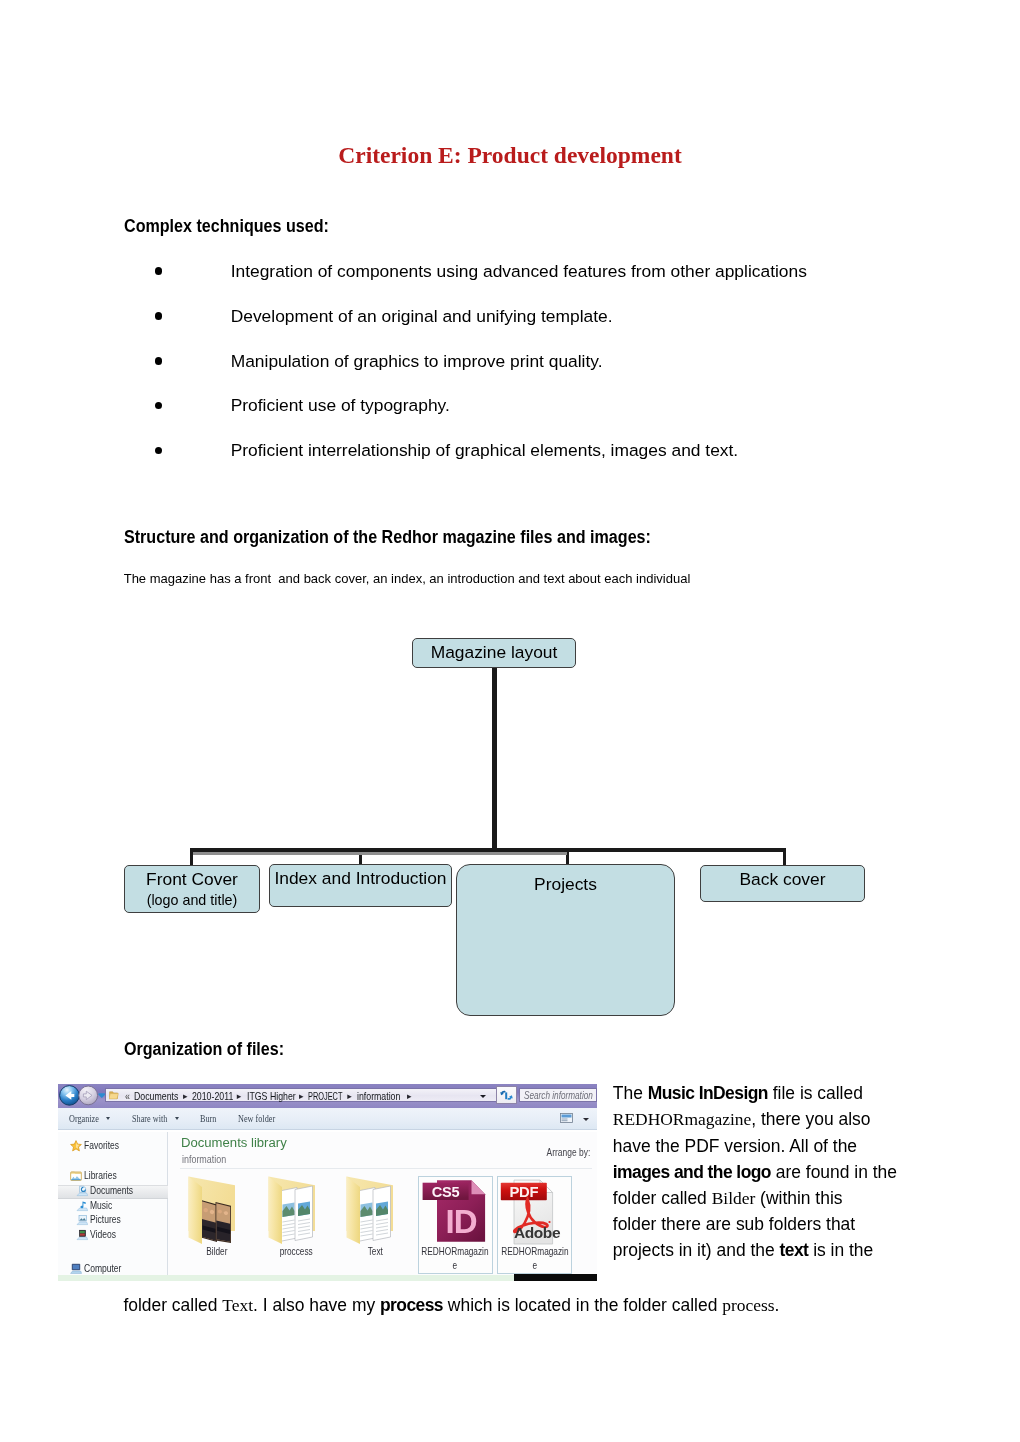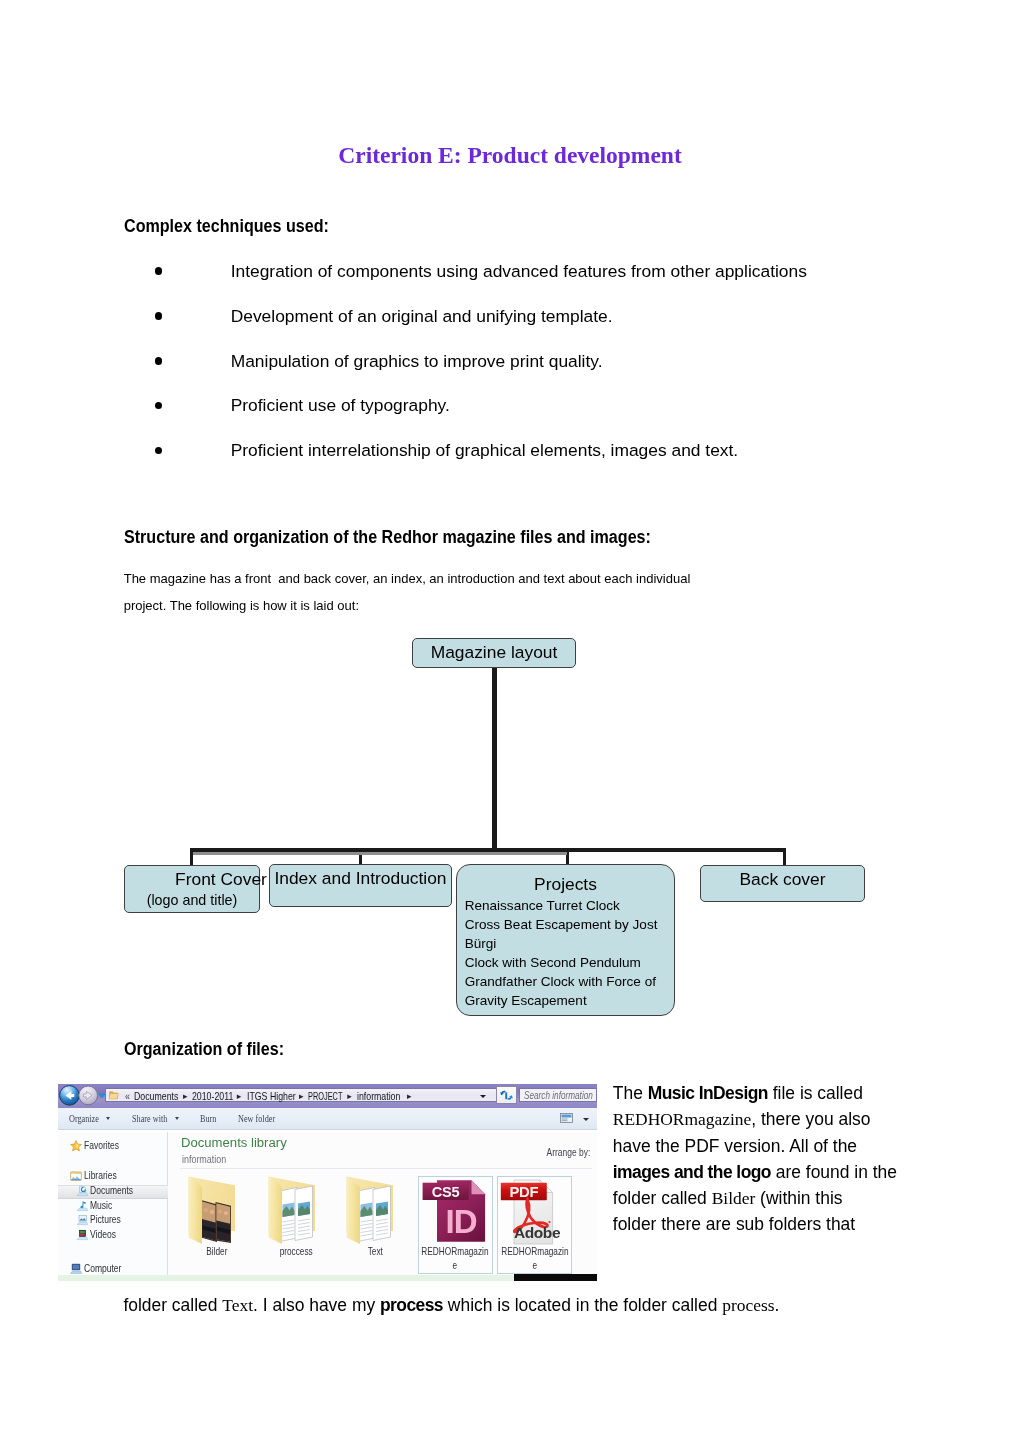--- a/index.html
+++ b/index.html
@@ -4,21 +4,21 @@
 <title>Criterion E: Product development</title>
 <style>
   html,body{margin:0;padding:0;}
   body{width:1020px;height:1442px;background:#ffffff;
        font-family:"Liberation Sans",sans-serif;color:#000000;overflow:hidden;}
   .page{position:relative;width:1020px;height:1442px;overflow:hidden;}
 
   
   .doc-title{position:absolute;left:0;top:141.8px;width:1020px;text-align:center;
       font-family:"Liberation Serif",serif;font-weight:bold;font-size:23.5px;
-      color:#6d28d9;}
+      color:#b91c1c;}
   .sec-head{position:absolute;font-weight:bold;font-size:17.5px;white-space:nowrap;
       transform:scaleX(0.92);transform-origin:left center;}
   .para{position:absolute;font-size:13px;line-height:26.5px;white-space:pre;}
 
   
   .bullets{position:absolute;left:0;top:0;width:1020px;}
   .bullet-row{position:absolute;left:154.7px;font-size:17.4px;height:24px;}
   .bullet-dot{position:absolute;left:0;top:6.4px;width:7.6px;height:7.6px;
       border-radius:50%;background:#000;}
   .bullet-text{position:absolute;left:32px;top:0;white-space:nowrap;margin-left:44px;}
@@ -109,50 +109,42 @@
         <span class="bullet-text">Proficient use of typography.</span>
       </div>
       <div class="bullet-row" style="top: 440.2px;">
         <span class="bullet-dot"></span>
         <span class="bullet-text">Proficient interrelationship of graphical elements, images and text.</span>
       </div>
     </div>
 
   <div class="sec-head" style="left:124px;top:526.5px;">Structure and organization of the Redhor magazine files and images:</div>
 
-  <div class="para" style="left:123.7px;top:566px;width:790px;"><div>The magazine has a front  and back cover, an index, an introduction and text about each individual</div><div>project. The following is how it is laid out:</div></div>
+  <div class="para" style="left:123.7px;top:566px;width:790px;"><div>The magazine has a front  and back cover, an index, an introduction and text about each individual</div></div>
 
   <div class="chart" id="flow-chart">
       <div class="conn" style="left: 492.2px; top: 667px; width: 4.5px; height: 182px;"></div>
       <div class="conn" style="left: 190px; top: 848px; width: 596px; height: 4px;"></div>
       <div class="conn" style="left: 190px; top: 848px; width: 3.4px; height: 18px;"></div>
       <div class="conn" style="left: 359px; top: 848px; width: 3.4px; height: 18px;"></div>
       <div class="conn" style="left: 566px; top: 848px; width: 3.4px; height: 18px;"></div>
       <div class="conn" style="left: 782.6px; top: 848px; width: 3.4px; height: 18px;"></div>
       <div class="conn" style="left: 193px; top: 852px; width: 374px; height: 3px; background: rgb(143, 143, 143);"></div>
       <div class="node r-sm" style="left: 412px; top: 638px; width: 164px; height: 30px;">
         <div class="n-title" style="top: 5.3px;">Magazine layout</div>
       </div>
       <div class="node r-sm" style="left: 124px; top: 865px; width: 136px; height: 48px;">
-        <div class="n-title" style="top: 4.7px; margin-left: 29px;">Front Cover</div>
+        <div class="n-title" style="top: 4.7px;">Front Cover</div>
         <div class="n-sub" style="top: 26.5px;">(logo and title)</div>
       </div>
       <div class="node r-sm" style="left: 269px; top: 864px; width: 183px; height: 43px;">
         <div class="n-title" style="top: 5px;">Index and Introduction</div>
       </div>
       <div class="node r-lg" style="left: 456px; top: 864px; width: 219px; height: 152px;">
         <div class="n-title" style="top: 11px;">Projects</div>
-        <div class="n-list" style="left: 7.7px; top: 32px;">
-          <div>Renaissance Turret Clock</div>
-          <div>Cross Beat Escapement by Jost</div>
-          <div>Bürgi</div>
-          <div>Clock with Second Pendulum</div>
-          <div>Grandfather Clock with Force of</div>
-          <div>Gravity Escapement</div>
-        </div>
       </div>
       <div class="node r-sm" style="left: 700px; top: 865px; width: 165px; height: 37px;">
         <div class="n-title" style="top: 5.1px;">Back cover</div>
       </div>
     </div>
 
   <div class="sec-head" style="left:124.2px;top:1038.5px;">Organization of files:</div>
 
   <div class="explorer" id="explorer" style="position: absolute; left: 58px; top: 1084px; width: 539px; height: 197px; overflow: hidden; background: rgb(255, 255, 255);">
       <div class="exp-addr">
@@ -428,16 +420,17 @@
       <div class="exp-black" style="left: 456px; top: 190px; width: 83px; height: 7px;"></div>
     </div>
 
   <div id="side-text" style="position: absolute; left: 612.8px; top: 1080.1px; width: 320px; font-size: 17.45px; line-height: 26.2px; white-space: nowrap;">
       <div><span>The </span><span style="font-weight: bold; letter-spacing: -0.55px;">Music InDesign</span><span> file is called</span></div>
       <div><span class="serif">REDHORmagazine</span><span>, there you also</span></div>
       <div><span>have the PDF version. All of the</span></div>
       <div><span style="font-weight: bold; letter-spacing: -0.55px;">images and the logo</span><span> are found in the</span></div>
       <div><span>folder called </span><span class="serif">Bilder</span><span> (within this</span></div>
       <div><span>folder there are sub folders that</span></div>
+      <div><span>projects in it) and the </span><span style="font-weight: bold; letter-spacing: -0.55px;">text</span><span> is in the</span></div>
     </div>
   <div id="last-line" style="position: absolute; left: 123.4px; top: 1291.6px; width: 800px; font-size: 17.45px; line-height: 26.2px; white-space: nowrap;"><span>folder called </span><span class="serif">Text</span><span>. I also have my </span><span style="font-weight: bold; letter-spacing: -0.55px;">process</span><span> which is located in the folder called </span><span class="serif">process</span><span>.</span></div>
 
 </div>
 
 </body></html>

